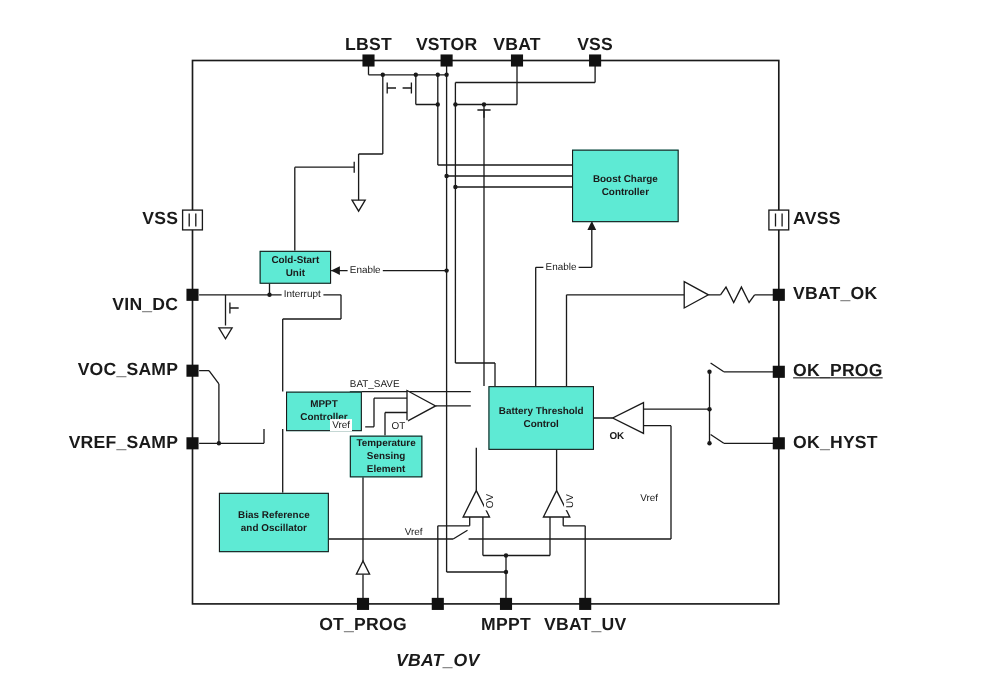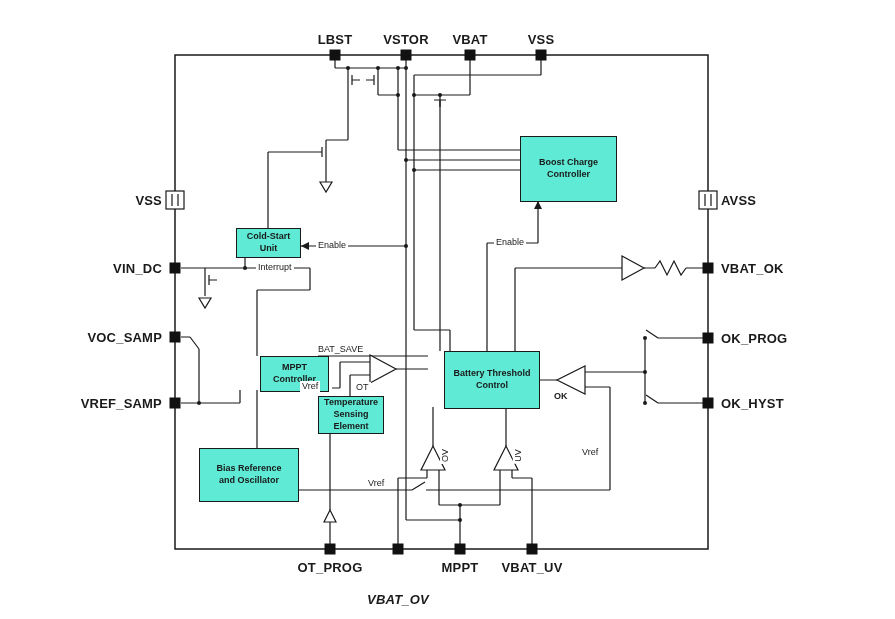--- a/index.html
+++ b/index.html
@@ -3,21 +3,21 @@
 <meta charset="utf-8">
 <style>
   html,body { margin:0; padding:0; background:#ffffff; }
   .stage {
     position:relative; width:895px; height:619px; background:#ffffff;
     font-family:"Liberation Sans", sans-serif; color:#1a1a1a; overflow:hidden;
   }
   .stage svg { position:absolute; left:0; top:0; }
 
   .pin-lbl {
-    position:absolute; font-weight:bold; font-size:13px; letter-spacing:.2px;
+    position:absolute; font-weight:bold; font-size:16px; letter-spacing:.2px;
     white-space:nowrap;
   }
   .pl-top, .pl-bottom { transform:translateX(-50%); }
   .pl-left  { transform:translate(-100%,-50%); }
   .pl-right { transform:translateY(-50%); }
 
   .block {
     position:absolute; border:1.3px solid #1a1a1a; background:#5eead4;
     display:flex; align-items:center; justify-content:center;
     text-align:center; font-weight:bold; font-size:9px; line-height:1.3;
@@ -146,27 +146,27 @@
   <div class="block" style="left:318px; top:396px; width:64px; height:36px;">Temperature
 Sensing
 Element</div>
 
   <div class="pin-lbl pl-top" style="left:335px; top:32px;">LBST</div>
   <div class="pin-lbl pl-top" style="left:406px; top:32px;">VSTOR</div>
   <div class="pin-lbl pl-top" style="left:470px; top:32px;">VBAT</div>
   <div class="pin-lbl pl-top" style="left:541px; top:32px;">VSS</div>
 
   <div class="pin-lbl pl-left" style="left:162px; top:200px;">VSS</div>
-  <div class="pin-lbl pl-left" style="left:162px; top:268px;">VIN_DC</div>
+  <div class="pin-lbl pl-left" style="left:162px; top:278px;">VIN_DC</div>
   <div class="pin-lbl pl-left" style="left:162px; top:337px;">VOC_SAMP</div>
   <div class="pin-lbl pl-left" style="left:162px; top:403px;">VREF_SAMP</div>
 
   <div class="pin-lbl pl-right" style="left:721px; top:200px;">AVSS</div>
   <div class="pin-lbl pl-right" style="left:721px; top:268px;">VBAT_OK</div>
-  <div class="pin-lbl pl-right" style="left:721px; top:338px;">OK_PROG</div>
+  <div class="pin-lbl pl-right" style="left:721px; top:338px;text-decoration:underline;">OK_PROG</div>
   <div class="pin-lbl pl-right" style="left:721px; top:403px;">OK_HYST</div>
 
   <div class="pin-lbl pl-bottom" style="left:330px; top:560px;">OT_PROG</div>
   <div class="pin-lbl pl-bottom" style="left:398px; top:592px;font-style:italic;">VBAT_OV</div>
   <div class="pin-lbl pl-bottom" style="left:460px; top:560px;">MPPT</div>
   <div class="pin-lbl pl-bottom" style="left:532px; top:560px;">VBAT_UV</div>
 
   <div class="sig" style="left:316px; top:240px;">Enable</div>
   <div class="sig" style="left:494px; top:237px;">Enable</div>
   <div class="sig" style="left:256px; top:262px;">Interrupt</div>

